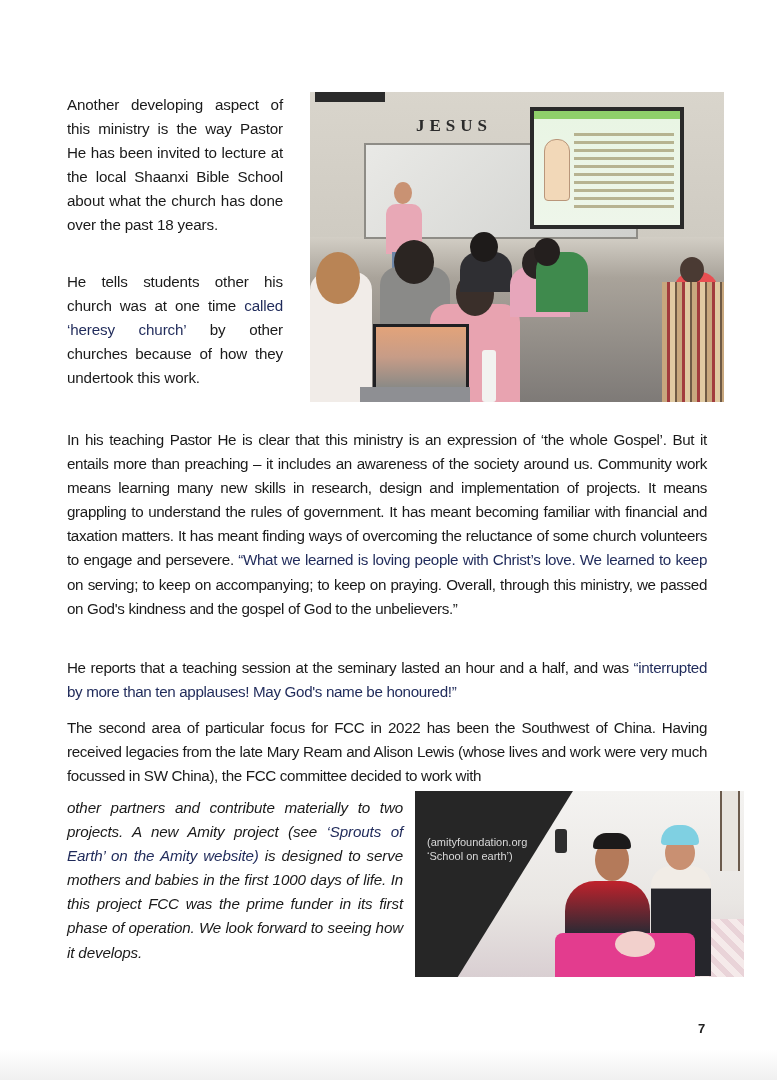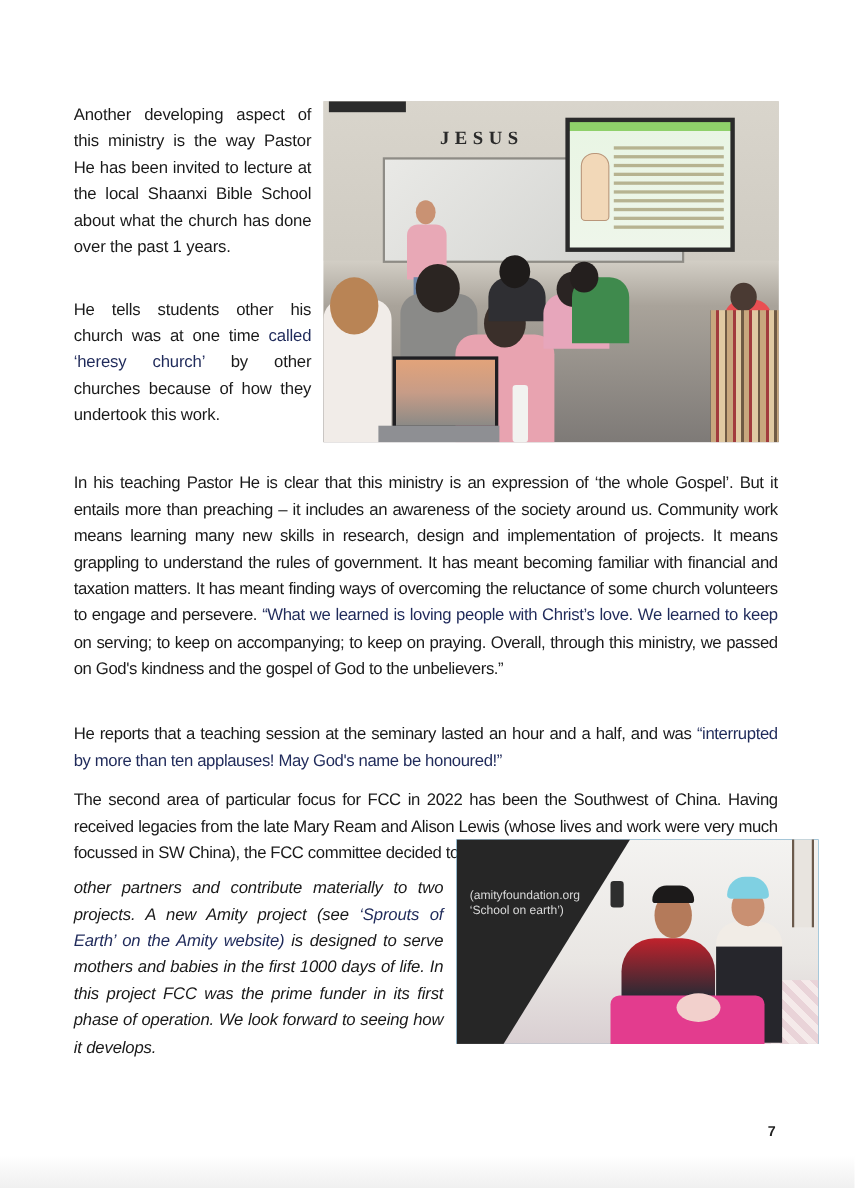--- a/index.html
+++ b/index.html
@@ -25,21 +25,21 @@
   #p4 { left: 67px; top: 656px; width: 640px; letter-spacing: -0.35px; }
   #p5 { left: 67px; top: 716px; width: 640px; letter-spacing: -0.35px; }
   #p6 { left: 67px; top: 796px; width: 336px; font-style: italic; }
   .page-number {
     position: absolute; left: 698px; top: 1021px;
     font-size: 13px; font-weight: bold; color: #222;
   }
 
   
   .photo1 {
-    position: absolute; left: 294px; top: 92px; width: 414px; height: 310px;
+    position: absolute; left: 310px; top: 92px; width: 414px; height: 310px;
     overflow: hidden;
     background: linear-gradient(180deg, #cfcac0 0%, #d8d4cb 45%, #a9a39a 60%, #7e7a77 100%);
     text-decoration: underline;
   }
   .photo1 .wall { position: absolute; left: 0; top: 0; width: 100%; height: 145px;
     background: linear-gradient(180deg,#d9d5cc,#cfcbc2); }
   .photo1 .aircon { position: absolute; left: 5px; top: 0; width: 70px; height: 10px; background:#2b2b2b; }
   .photo1 .jesus {
     position: absolute; left: 106px; top: 24px; font-family: "Liberation Serif", serif;
     font-weight: bold; font-size: 17px; letter-spacing: 5px; color: #2a2a2a;
@@ -83,22 +83,22 @@
     position: absolute; left: 50px; top: 295px; width: 110px; height: 15px; background: #8e8f93;
   }
   .photo1 .bottle { position: absolute; left: 172px; top: 258px; width: 14px; height: 52px; background: #f2f2f0; border-radius: 3px; }
   .photo1 .bookshelf {
     position: absolute; left: 352px; top: 190px; width: 62px; height: 120px;
     background: repeating-linear-gradient(90deg,#c8a77e 0 5px,#a23b3d 5px 8px,#e0c9a2 8px 13px,#6f5a45 13px 15px);
   }
 
   
   .photo2 {
-    position: absolute; left: 415px; top: 763px; width: 329px; height: 186px;
-    overflow: hidden; background: #0369a1;
+    position: absolute; left: 415px; top: 791px; width: 329px; height: 186px;
+    overflow: hidden; background: #4c1d95;
   }
   .photo2 .scene {
     position: absolute; inset: 0;
     background: linear-gradient(180deg,#f4f3f1 0%,#e9e6e3 60%,#d9cfd2 100%);
   }
   .photo2 .woman1-body {
     position: absolute; left: 150px; top: 90px; width: 85px; height: 96px;
     background: linear-gradient(180deg,#c0222c 0%,#2a2a34 55%,#b53141 100%); border-radius: 30px 30px 0 0;
   }
   .photo2 .woman1-head { position: absolute; left: 180px; top: 48px; width: 34px; height: 42px; background:#b47a5a; border-radius: 50%; }
@@ -123,21 +123,21 @@
     clip-path: polygon(0 0, 48% 0, 13% 100%, 0 100%);
   }
   .photo2 .caption {
     position: absolute; left: 12px; top: 44px; margin: 0;
     font-size: 11px; line-height: 14px; color: #d9d9d9;
   }
 </style>
 </head>
 <body>
 
-<p class="para" id="p1">Another developing aspect of this ministry is the way Pastor He has been invited to lecture at the local Shaanxi Bible School about what the church has done over the past 1 years.</p>
+<p class="para" id="p1">Another developing aspect of this ministry is the way Pastor He has been invited to lecture at the local Shaanxi Bible School about what the church has done over the past 18 years.</p>
 
 <p class="para" id="p2"><span>He tells students other his church was at one time </span><span class="blue">called ‘heresy church’</span><span> by other churches because of how they undertook this work.</span></p>
 
 <div class="photo1">
   <div class="wall"></div>
   <div class="aircon"></div>
   <div class="whiteboard"></div>
   <div class="jesus">JESUS</div>
   <div class="projector-screen" style="left:220px;">
     <div class="slide">

